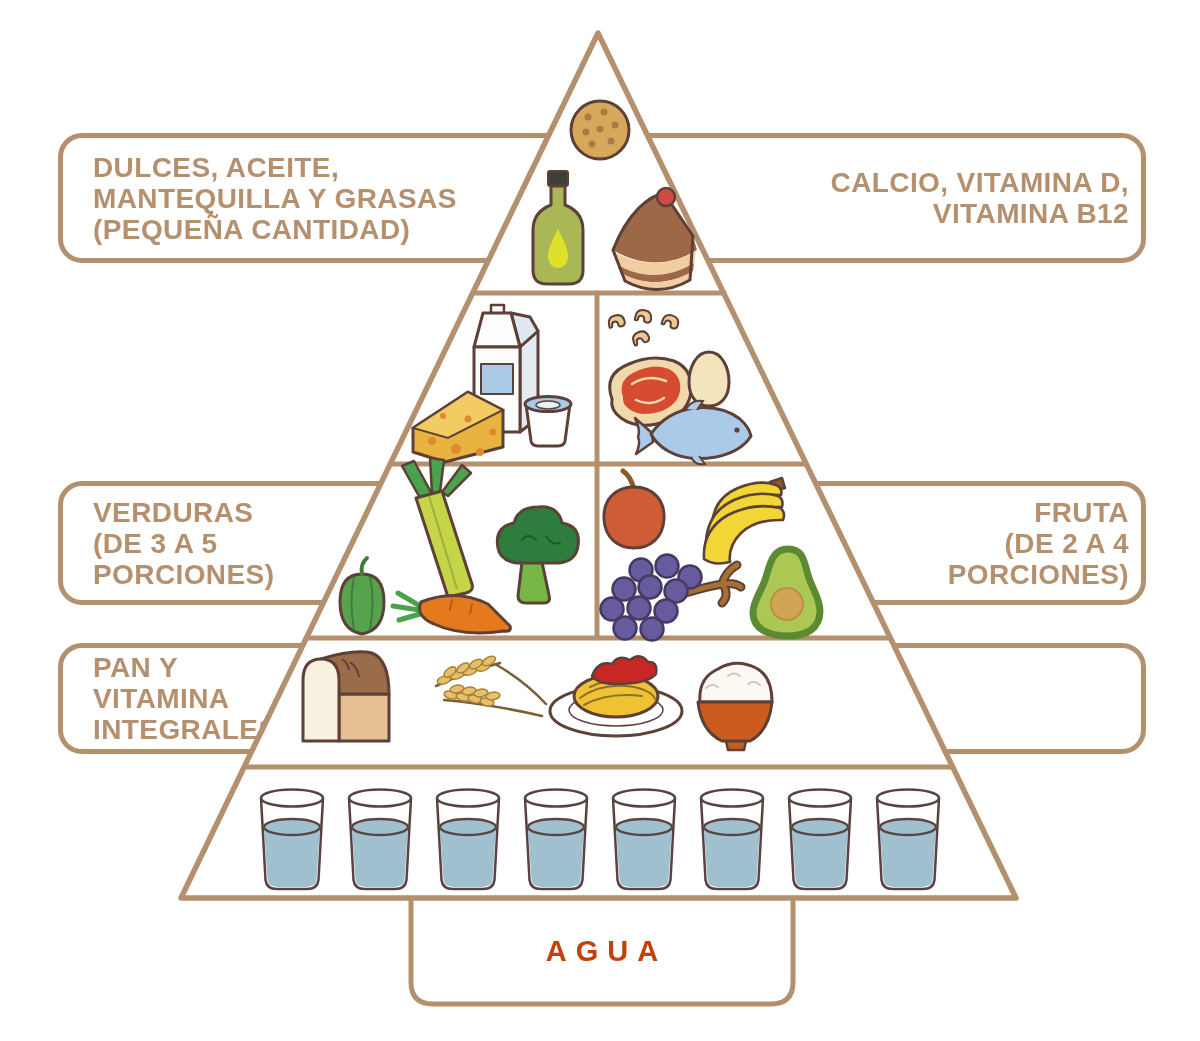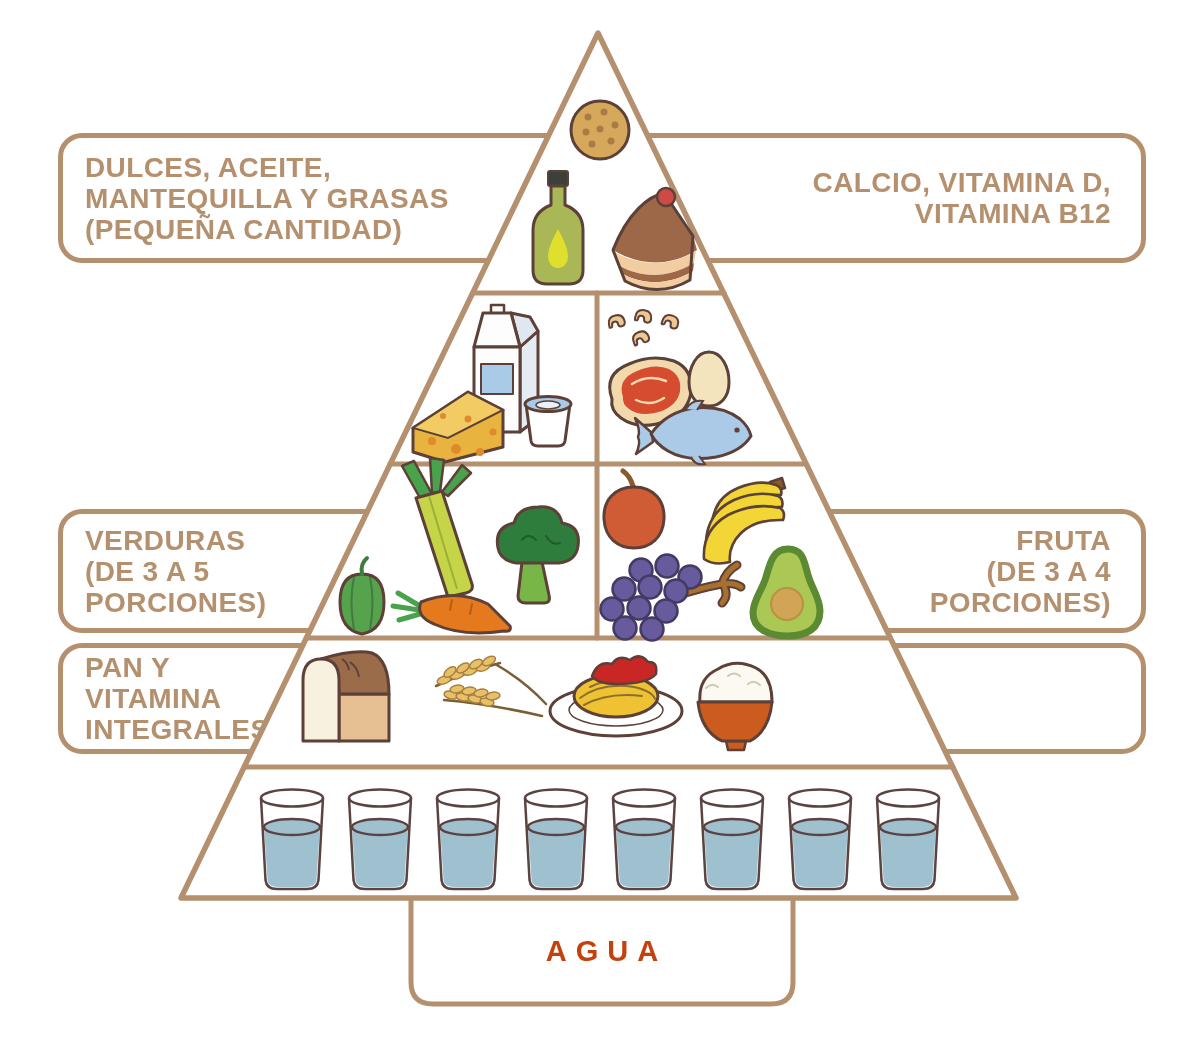--- a/index.html
+++ b/index.html
@@ -10,25 +10,25 @@
   .row-box{
     position:absolute;left:58px;width:1088px;box-sizing:border-box;
     border:5px solid #b5906e;border-radius:24px;
     display:flex;align-items:center;justify-content:space-between;
     background:transparent;z-index:1;
   }
   .row-box .lbl{
     color:#b5906e;font-weight:bold;font-size:28px;line-height:31px;
     white-space:pre-line;letter-spacing:.4px;
   }
-  .lbl.left{padding-left:22px;text-align:left;}
-  .lbl.right{padding-right:30px;text-align:right;margin-left:auto;}
+  .lbl.left{padding-left:30px;text-align:left;}
+  .lbl.right{padding-right:12px;text-align:right;margin-left:auto;}
   #box-sweets  {top:133px;height:130px;}
   #box-dairy   {top:310px;height:133px;}
-  #box-veg     {top:509px;height:124px;gap:14px;}
+  #box-veg     {top:481px;height:124px;gap:14px;}
   #box-grains  {top:643px;height:111px;}
   .pyramid-svg{position:absolute;left:0;top:0;z-index:2;pointer-events:none;}
   .agua-label{
     position:absolute;left:411px;top:898px;width:382px;height:106px;z-index:3;
     display:flex;align-items:center;justify-content:center;
     color:#c2410c;font-weight:bold;font-size:29px;letter-spacing:9px;padding-left:9px;
     box-sizing:border-box;
   }
 </style>
 </head>
@@ -41,21 +41,21 @@
 MANTEQUILLA Y GRASAS
 (PEQUEÑA CANTIDAD)</span>
     <span class="lbl right">CALCIO, VITAMINA D,
 VITAMINA B12</span>
   </div>
   <div class="row-box" id="box-veg">
     <span class="lbl left">VERDURAS
 (DE 3 A 5
 PORCIONES)</span>
     <span class="lbl right">FRUTA
-(DE 3 A 4
+(DE 2 A 4
 PORCIONES)</span>
   </div>
   <div class="row-box" id="box-grains">
     <span class="lbl left">PAN Y
 VITAMINA
 INTEGRALES</span>
   </div>
 
   <svg class="pyramid-svg" width="1200" height="1041" viewBox="0 0 1200 1041">
 

